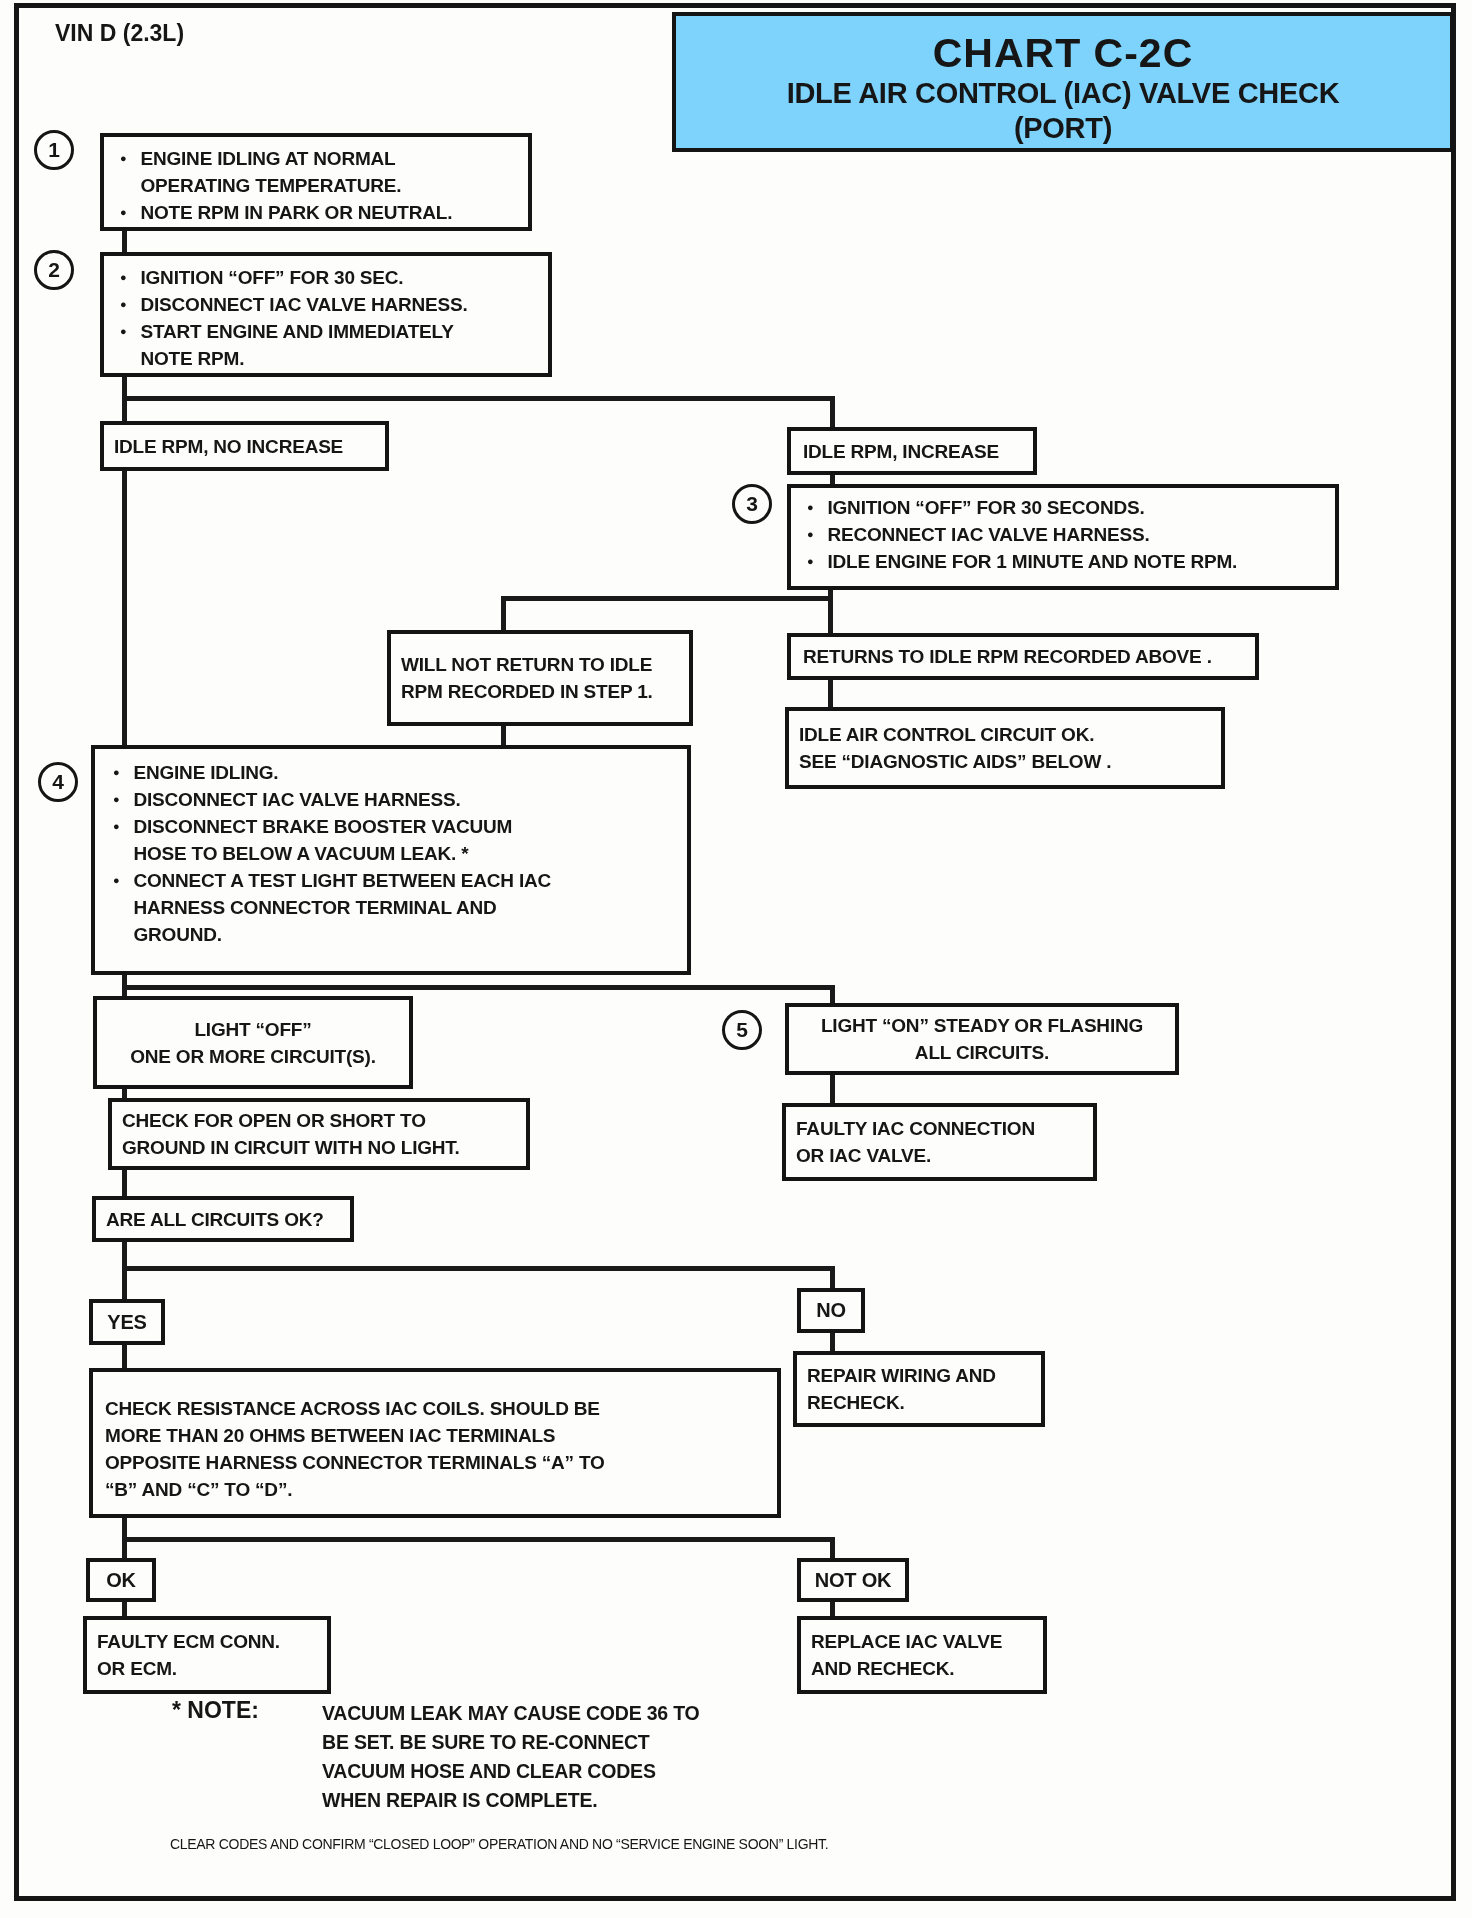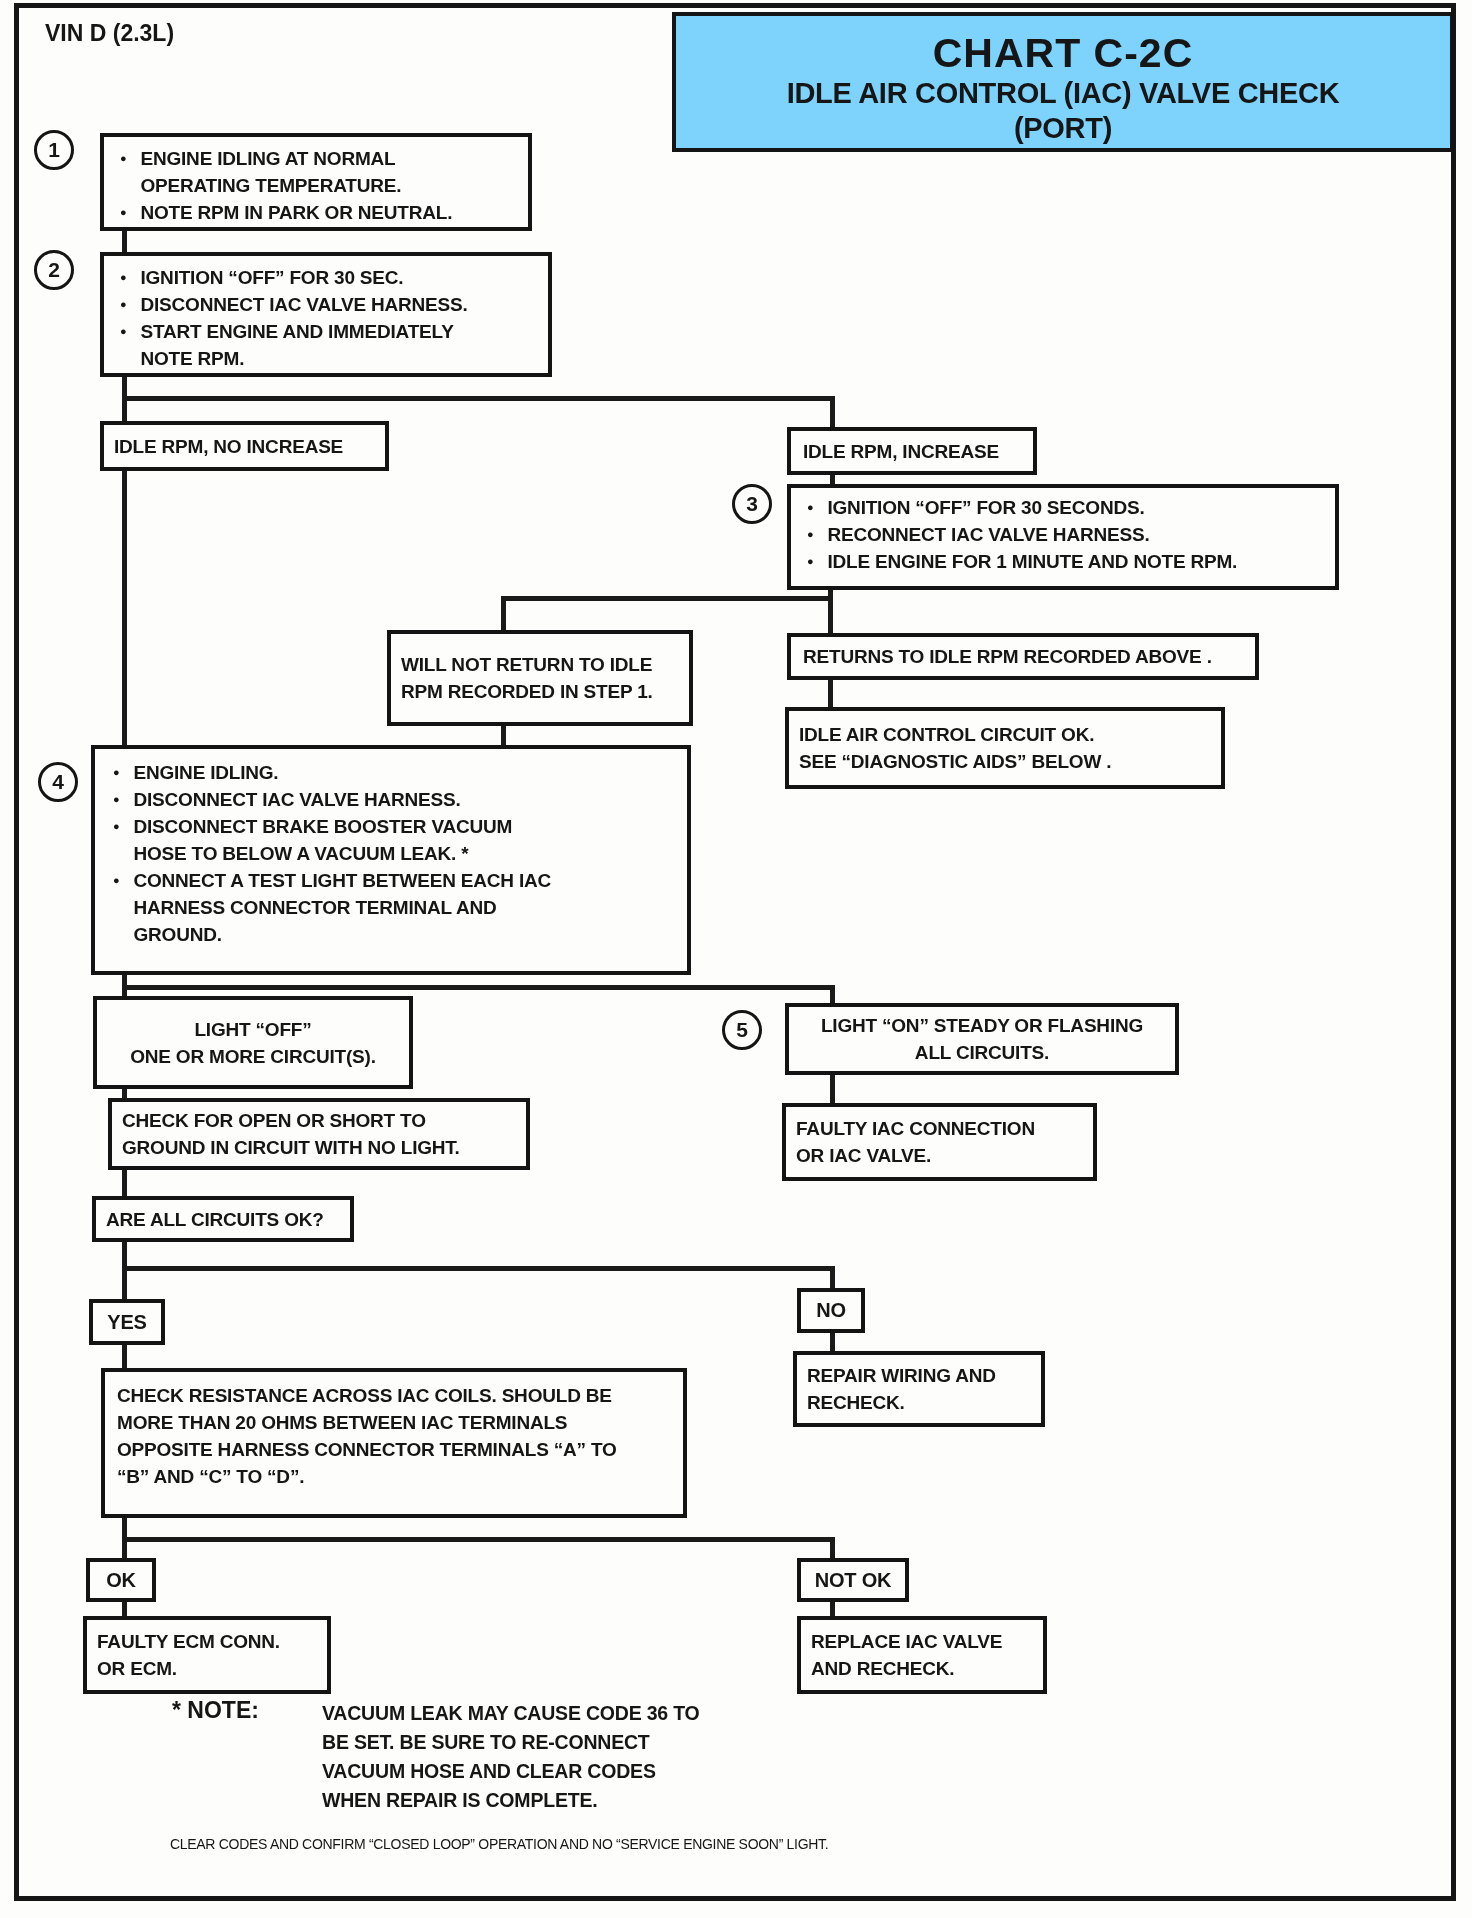--- a/index.html
+++ b/index.html
@@ -1,20 +1,20 @@
 <!DOCTYPE html>
 <html><head>
 <meta charset="utf-8">
 <style>
   html,body{margin:0;padding:0;background:#e8e8e6;}
   .canvas{position:relative;width:1472px;height:1918px;background:#fdfdfb;margin:0 auto;
           font-family:"Liberation Sans", sans-serif;color:#161616;overflow:hidden;}
   .page-border{position:absolute;left:14px;top:3px;width:1432px;height:1888px;
                border:5px solid #151515;}
-  .vin{position:absolute;left:45px;top:20px;font-size:23px;font-weight:bold;letter-spacing:0;}
+  .vin{position:absolute;left:55px;top:20px;font-size:23px;font-weight:bold;letter-spacing:0;}
   .title-box{position:absolute;left:672px;top:12px;width:782px;height:140px;background:#7dd3fc;
              border:4px solid #141414;text-align:center;box-sizing:border-box;padding-top:14px;}
   .title-main{font-size:41px;font-weight:bold;letter-spacing:1px;line-height:46px;}
   .title-sub{font-size:29px;font-weight:bold;line-height:35px;letter-spacing:-0.3px;}
   .circ{position:absolute;width:40px;height:40px;border:3px solid #151515;border-radius:50%;
         display:flex;align-items:center;justify-content:center;font-size:21px;font-weight:bold;
         background:#fdfdfb;box-sizing:border-box;}
   .vline,.hline{position:absolute;background:#1a1a1a;}
   .vline{width:5px;}
   .hline{height:5px;}
@@ -168,21 +168,21 @@
   <div class="node vcenter" style="left:782px;top:1103px;width:315px;height:78px">
     <div>FAULTY IAC CONNECTION</div>
     <div>OR IAC VALVE.</div>
   </div>
 
   <div class="node vcenter" style="left:92px;top:1196px;width:262px;height:46px;padding:2px 10px">ARE ALL CIRCUITS OK?</div>
 
   <div class="node small-tag" style="left:89px;top:1299px;width:76px;height:46px">YES</div>
   <div class="node small-tag" style="left:797px;top:1288px;width:68px;height:45px">NO</div>
 
-  <div class="node" style="left:101px;top:1368px;width:586px;height:150px;padding:10px 12px">
+  <div class="node" style="left:89px;top:1368px;width:692px;height:150px;padding:23px 12px">
     <div>CHECK RESISTANCE ACROSS IAC COILS.  SHOULD BE</div>
     <div>MORE THAN 20 OHMS BETWEEN IAC TERMINALS</div>
     <div>OPPOSITE HARNESS CONNECTOR TERMINALS “A” TO</div>
     <div>“B” AND “C” TO “D”.</div>
   </div>
 
   <div class="node vcenter" style="left:793px;top:1351px;width:252px;height:76px">
     <div>REPAIR WIRING AND</div>
     <div>RECHECK.</div>
   </div>

